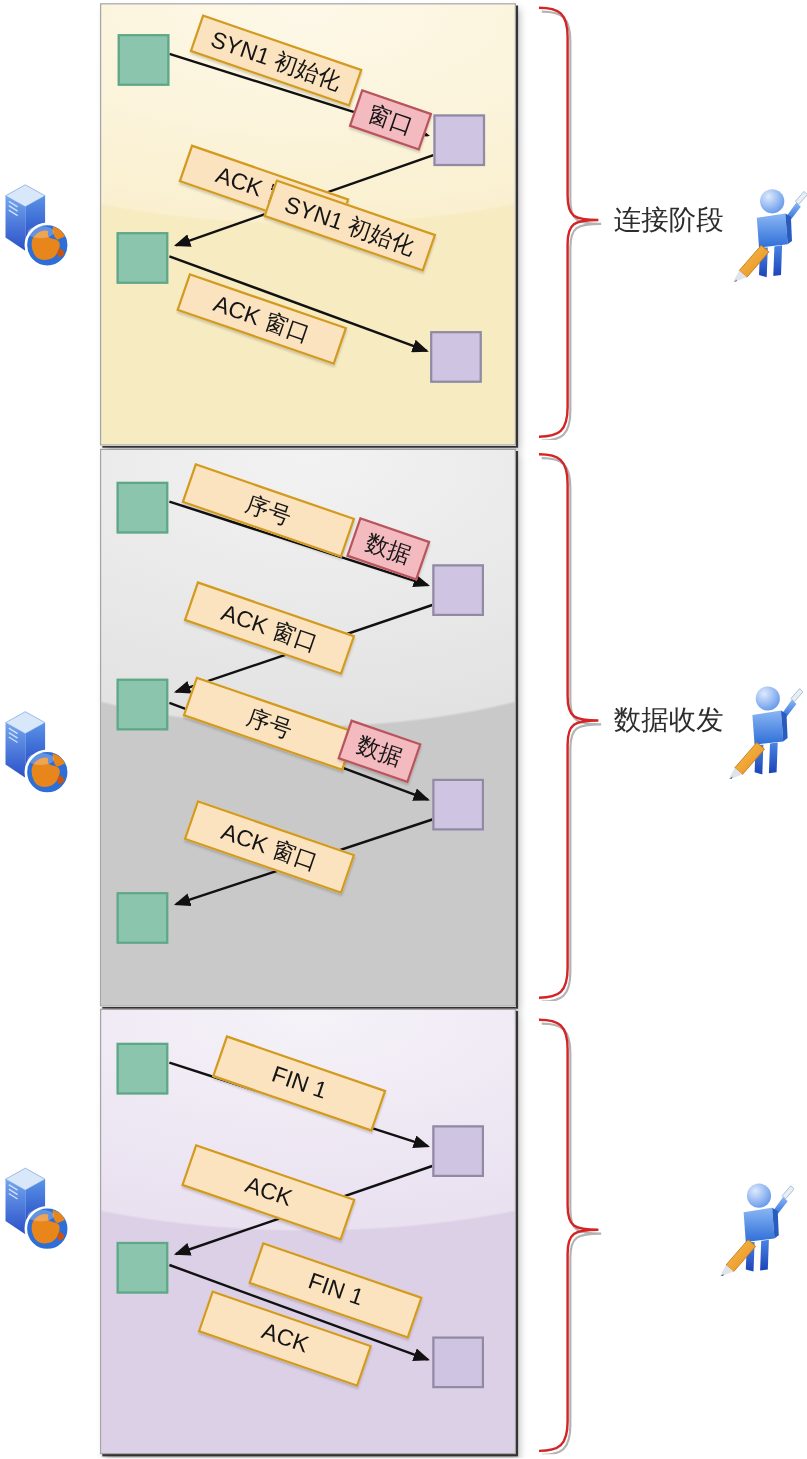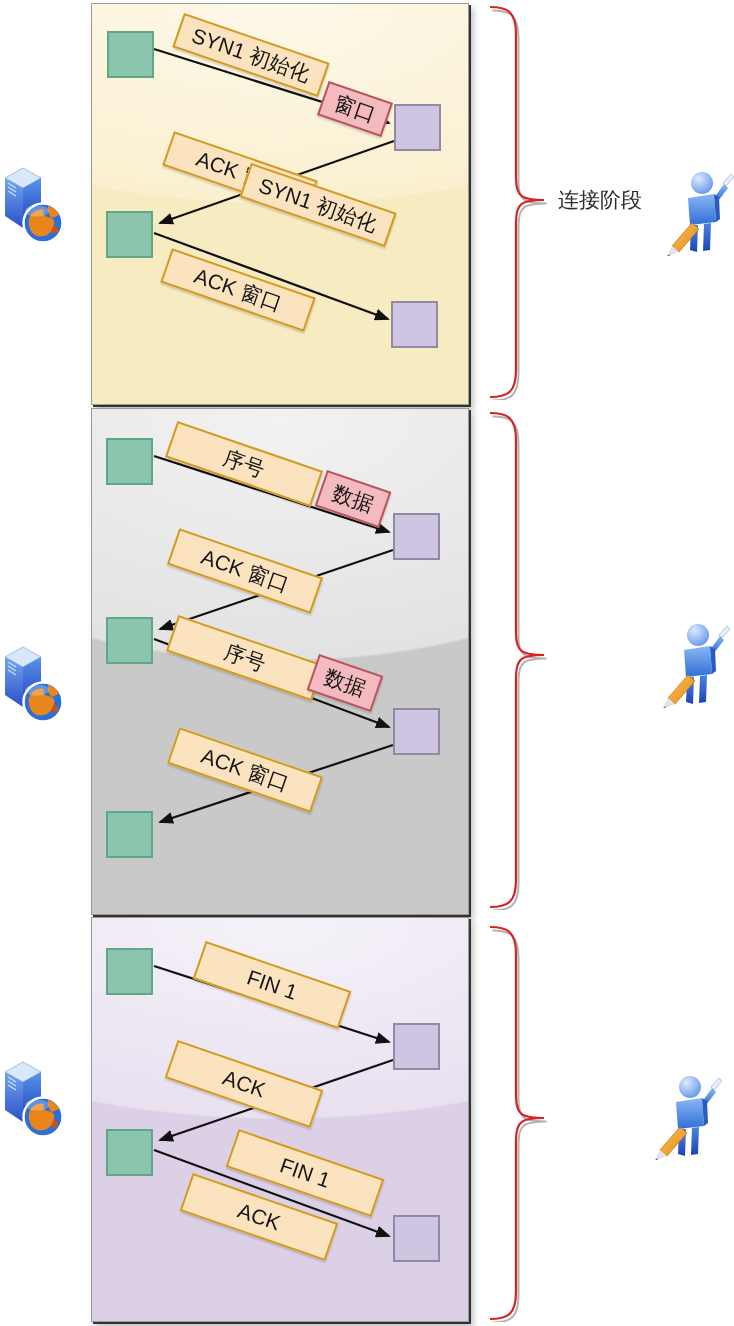--- a/index.html
+++ b/index.html
@@ -25,21 +25,21 @@
   .tag{
     position:absolute;display:flex;align-items:center;justify-content:center;
     background:#fce3c0;border:2px solid #d29a1e;color:#151515;
     font-size:21px;white-space:nowrap;transform:rotate(19deg);
     box-shadow:1px 2px 2px rgba(0,0,0,.15);
   }
   .tag.pink{background:#f3babf;border-color:#b8545c;}
   .brace{position:absolute;left:484px;}
   .section-label{
     position:absolute;left:558px;width:130px;height:32px;line-height:32px;
-    font-size:21px;color:#2d2d2d;white-space:nowrap;
+    font-size:25px;color:#2d2d2d;white-space:nowrap;
   }
   .icon-abs{position:absolute;}
   #symbol-defs{position:absolute;width:0;height:0;overflow:hidden;}
 </style>
 </head>
 <body>
 
 <svg id="symbol-defs" xmlns="http://www.w3.org/2000/svg" aria-hidden="true">
   <defs>
     <linearGradient id="srvL" x1="0" y1="0" x2="0" y2="1">
@@ -184,20 +184,21 @@
   <svg class="icon-abs" style="left:662px;top:168px" width="72" height="88">
       <use href="#person-icon"></use>
     </svg>
 
   <svg class="brace" style="top:410px" width="66" height="500">
     <g transform="translate(2.5,3.5)" stroke="#b3b3b3" stroke-width="2" fill="none">
       <path d="M6,3 C24,3 32,8 32,30 L32,223 C32,242 38,245 60,245 C38,245 32,248 32,267 L32,470 C32,492 24,497 6,497"></path>
     </g>
     <path d="M6,3 C24,3 32,8 32,30 L32,223 C32,242 38,245 60,245 C38,245 32,248 32,267 L32,470 C32,492 24,497 6,497" stroke="#d42426" stroke-width="2.2" fill="none"></path>
   </svg>
+  <div class="section-label" style="top:639px">数据收发</div>
   <svg class="icon-abs" style="left:658px;top:620px" width="72" height="88">
       <use href="#person-icon"></use>
     </svg>
 
   <svg class="brace" style="top:924px" width="66" height="398">
     <g transform="translate(2.5,3.5)" stroke="#b3b3b3" stroke-width="2" fill="none">
       <path d="M6,3 C24,3 32,8 32,30 L32,172 C32,191 38,194 60,194 C38,194 32,197 32,216 L32,368 C32,390 24,395 6,395"></path>
     </g>
     <path d="M6,3 C24,3 32,8 32,30 L32,172 C32,191 38,194 60,194 C38,194 32,197 32,216 L32,368 C32,390 24,395 6,395" stroke="#d42426" stroke-width="2.2" fill="none"></path>
   </svg>

